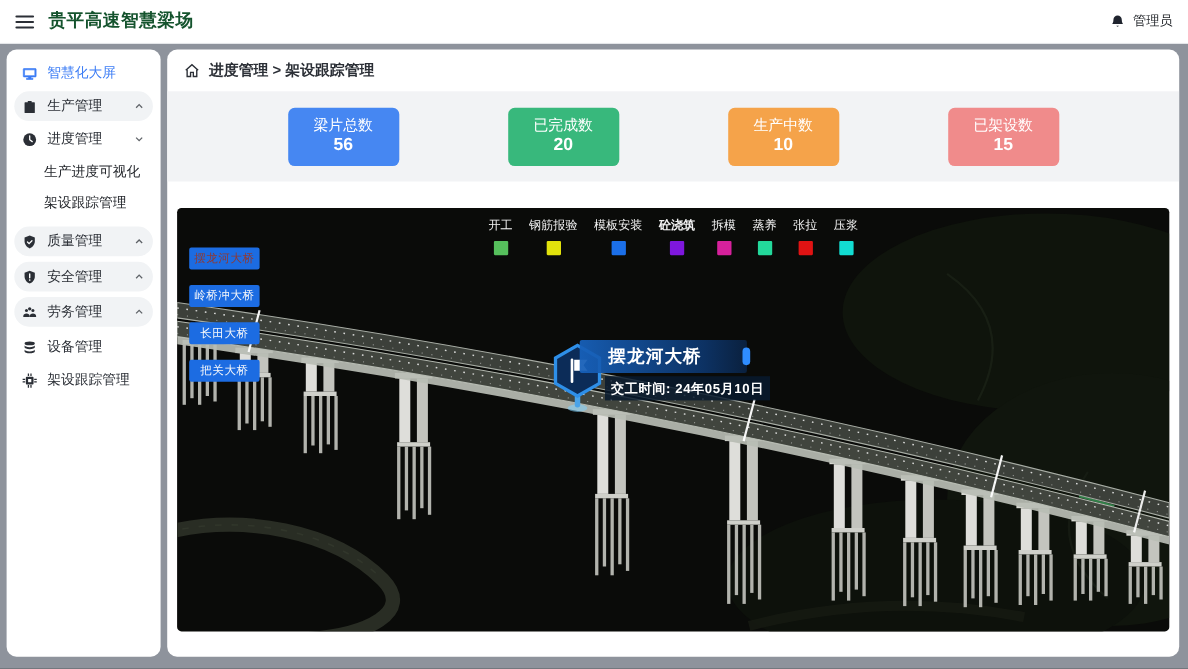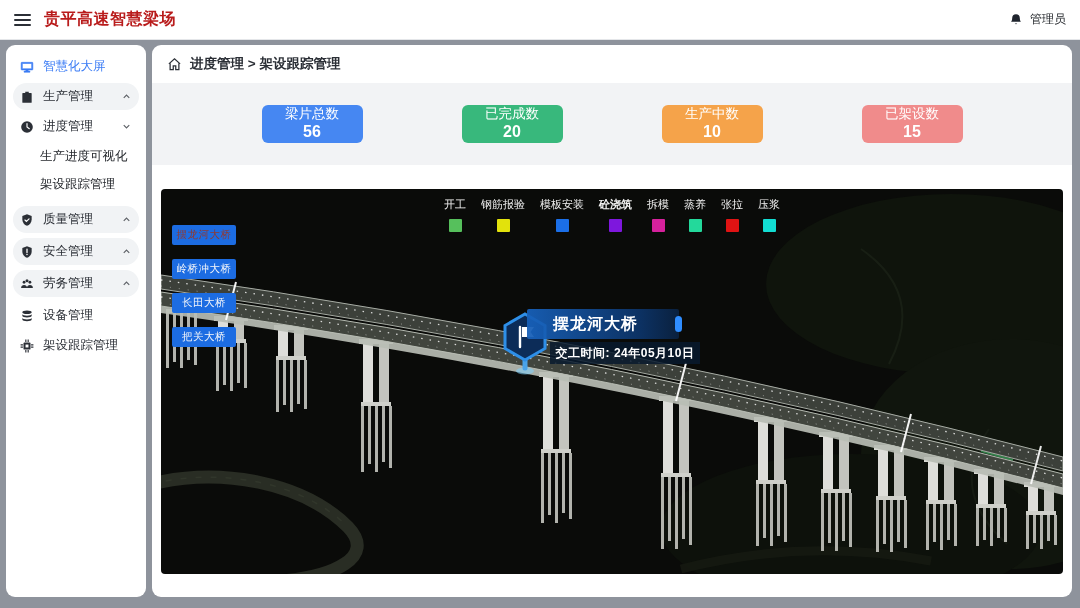--- a/index.html
+++ b/index.html
@@ -10,21 +10,21 @@
   }
 
   
   .appbar {
     position:absolute; top:0; left:0; width:1080px; height:40px;
     background:#ffffff; border-bottom:1px solid #e4e6e9;
     display:flex; align-items:center; padding:0 14px; z-index:5;
   }
   .hamburger { width:17px; height:12px; display:flex; flex-direction:column; justify-content:space-between; cursor:pointer; }
   .hamburger span { display:block; height:2px; background:#2b2f36; border-radius:1px; }
-  .app-title { font-size:16px; font-weight:700; color:#b91c1c; margin-left:13px; letter-spacing:.5px; }
+  .app-title { font-size:16px; font-weight:700; color:#14532d; margin-left:13px; letter-spacing:.5px; }
   .appbar-right { margin-left:auto; display:flex; align-items:center; gap:7px; }
   .username { font-size:12px; color:#1e2126; }
 
   
   .sidebar {
     position:absolute; left:6px; top:45px; width:140px; height:552px;
     background:#ffffff; border-radius:9px; padding-top:5px; overflow:hidden;
   }
   .side-item {
     display:flex; align-items:center; gap:9px;
@@ -50,21 +50,21 @@
   .breadcrumb {
     height:38px; display:flex; align-items:center; gap:8px;
     padding:0 15px; font-size:13.5px; font-weight:700; color:#2b2f36;
   }
   .stats-strip {
     height:82px; background:#f2f3f5;
     display:flex; align-items:center; justify-content:space-around;
     padding:0 60px;
   }
   .stat-card {
-    width:101px; height:38px; border-radius:6px; color:#ffffff;
+    width:101px; height:53px; border-radius:6px; color:#ffffff;
     display:flex; flex-direction:column; align-items:center; justify-content:center;
     line-height:1.25; cursor:pointer;
   }
   .stat-card .s-label { font-size:13.5px; }
   .stat-card .s-value { font-size:16px; font-weight:700; }
 
   
   .canvas {
     position:relative; margin:24px 9px 0; height:385px;
     background:#0a0b09; border-radius:4px; overflow:hidden;

